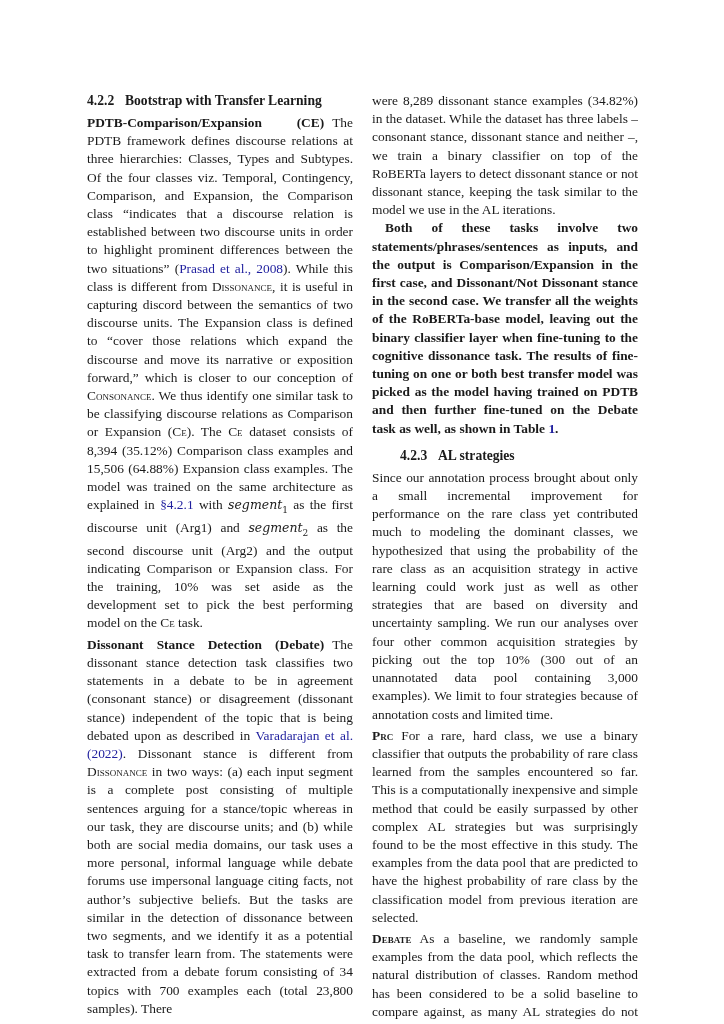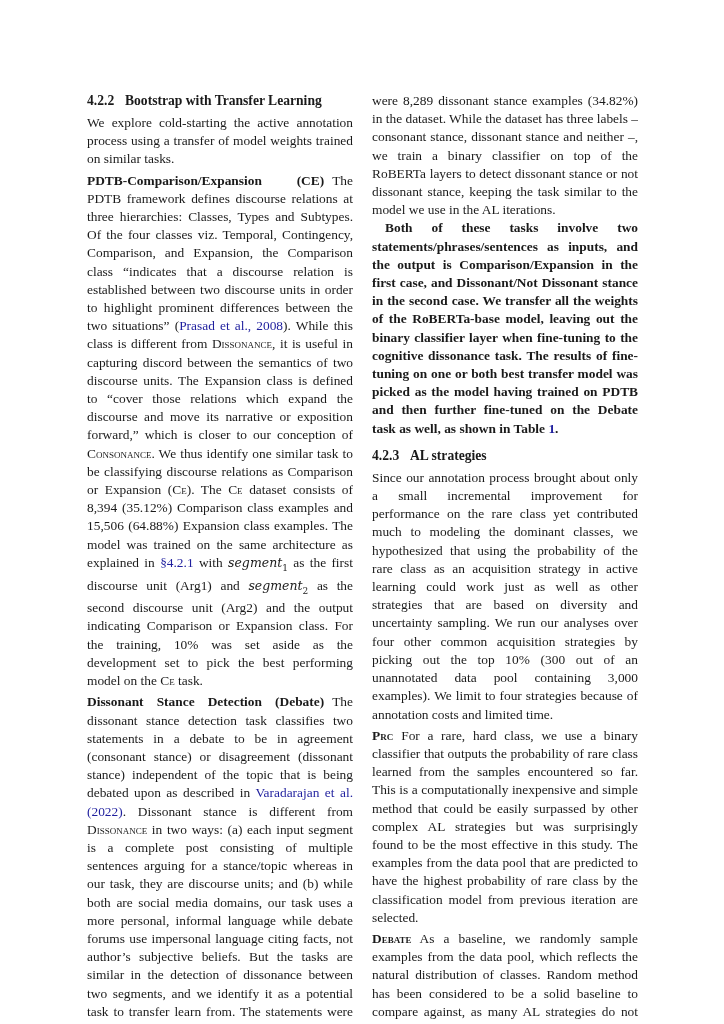--- a/index.html
+++ b/index.html
@@ -32,40 +32,39 @@
 </head>
 <body>
 
 <div class="page">
 
   <div class="col col-left">
 
     <div class="sec-head">
       <span class="num">4.2.2</span><span>Bootstrap with Transfer Learning</span>
     </div>
-    <p>We explore cold-starting the active annotation process using a transfer of model weights trained on similar tasks.</p>
 
     <p class="para-gap">
       <span class="run-head"><span>PDTB-Comparison/Expansion</span>&nbsp;&nbsp;&nbsp;&nbsp;&nbsp;&nbsp;&nbsp;&nbsp;&nbsp;<span class="sc">(CE)</span></span><span>The PDTB framework defines discourse relations at three hierarchies: Classes, Types and Subtypes. Of the four classes viz. Temporal, Contingency, Comparison, and Expansion, the Comparison class “indicates that a discourse relation is established between two discourse units in order to highlight prominent differences between the two situations” (</span><a class="link">Prasad et al., 2008</a><span>). While this class is different from </span><span class="sc">Dissonance</span><span>, it is useful in capturing discord between the semantics of two discourse units. The Expansion class is defined to “cover those relations which expand the discourse and move its narrative or exposition forward,” which is closer to our conception of </span><span class="sc">Consonance</span><span>. We thus identify one similar task to be classifying discourse relations as Comparison or Expansion (</span><span class="sc">Ce</span><span>). The </span><span class="sc">Ce</span><span> dataset consists of 8,394 (35.12%) Comparison class examples and 15,506 (64.88%) Expansion class examples. The model was trained on the same architecture as explained in </span><a class="link">§4.2.1</a><span> with </span><span class="math"><span>segment</span><sub>1</sub></span><span> as the first discourse unit (Arg1) and </span><span class="math"><span>segment</span><sub>2</sub></span><span> as the second discourse unit (Arg2) and the output indicating Comparison or Expansion class. For the training, 10% was set aside as the development set to pick the best performing model on the </span><span class="sc">Ce</span><span> task.</span>
     </p>
 
     <p class="para-gap">
       <span class="run-head">Dissonant Stance Detection (Debate)</span><span>The dissonant stance detection task classifies two statements in a debate to be in agreement (consonant stance) or disagreement (dissonant stance) independent of the topic that is being debated upon as described in </span><a class="link">Varadarajan et al. (2022)</a><span>. Dissonant stance is different from </span><span class="sc">Dissonance</span><span> in two ways: (a) each input segment is a complete post consisting of multiple sentences arguing for a stance/topic whereas in our task, they are discourse units; and (b) while both are social media domains, our task uses a more personal, informal language while debate forums use impersonal language citing facts, not author’s subjective beliefs. But the tasks are similar in the detection of dissonance between two segments, and we identify it as a potential task to transfer learn from. The statements were extracted from a debate forum consisting of 34 topics with 700 examples each (total 23,800 samples). There</span>
     </p>
   </div>
 
   <div class="col col-right">
 
     <p>were 8,289 dissonant stance examples (34.82%) in the dataset. While the dataset has three labels – consonant stance, dissonant stance and neither –, we train a binary classifier on top of the RoBERTa layers to detect dissonant stance or not dissonant stance, keeping the task similar to the model we use in the AL iterations.</p>
 
     <p class="indent">
       <span>Both of these tasks involve two statements/phrases/sentences as inputs, and the output is Comparison/Expansion in the first case, and Dissonant/Not Dissonant stance in the second case. We transfer all the weights of the RoBERTa-base model, leaving out the binary classifier layer when fine-tuning to the cognitive dissonance task. The results of fine-tuning on one or both best transfer model was picked as the model having trained on PDTB and then further fine-tuned on the Debate task as well, as shown in Table </span><a class="link">1</a><span>.</span>
     </p>
 
-    <div class="sec-head" style="margin-top:9px;">
+    <div class="sec-head" style="margin-top:9px;margin-left:28px;">
       <span class="num">4.2.3</span><span>AL strategies</span>
     </div>
     <p>Since our annotation process brought about only a small incremental improvement for performance on the rare class yet contributed much to modeling the dominant classes, we hypothesized that using the probability of the rare class as an acquisition strategy in active learning could work just as well as other strategies that are based on diversity and uncertainty sampling. We run our analyses over four other common acquisition strategies by picking out the top 10% (300 out of an unannotated data pool containing 3,000 examples). We limit to four strategies because of annotation costs and limited time.</p>
 
     <p class="para-gap">
       <span class="run-head sc">Prc</span><span>For a rare, hard class, we use a binary classifier that outputs the probability of rare class learned from the samples encountered so far. This is a computationally inexpensive and simple method that could be easily surpassed by other complex AL strategies but was surprisingly found to be the most effective in this study. The examples from the data pool that are predicted to have the highest probability of rare class by the classification model from previous iteration are selected.</span>
     </p>
 
     <p class="para-gap">
       <span class="run-head sc">Debate</span><span>As a baseline, we randomly sample examples from the data pool, which reflects the natural distribution of classes. Random method has been considered to be a solid baseline to compare against, as many AL strategies do not merit when the annotation pool scales up and collective outliers are missed, as explained in </span>

